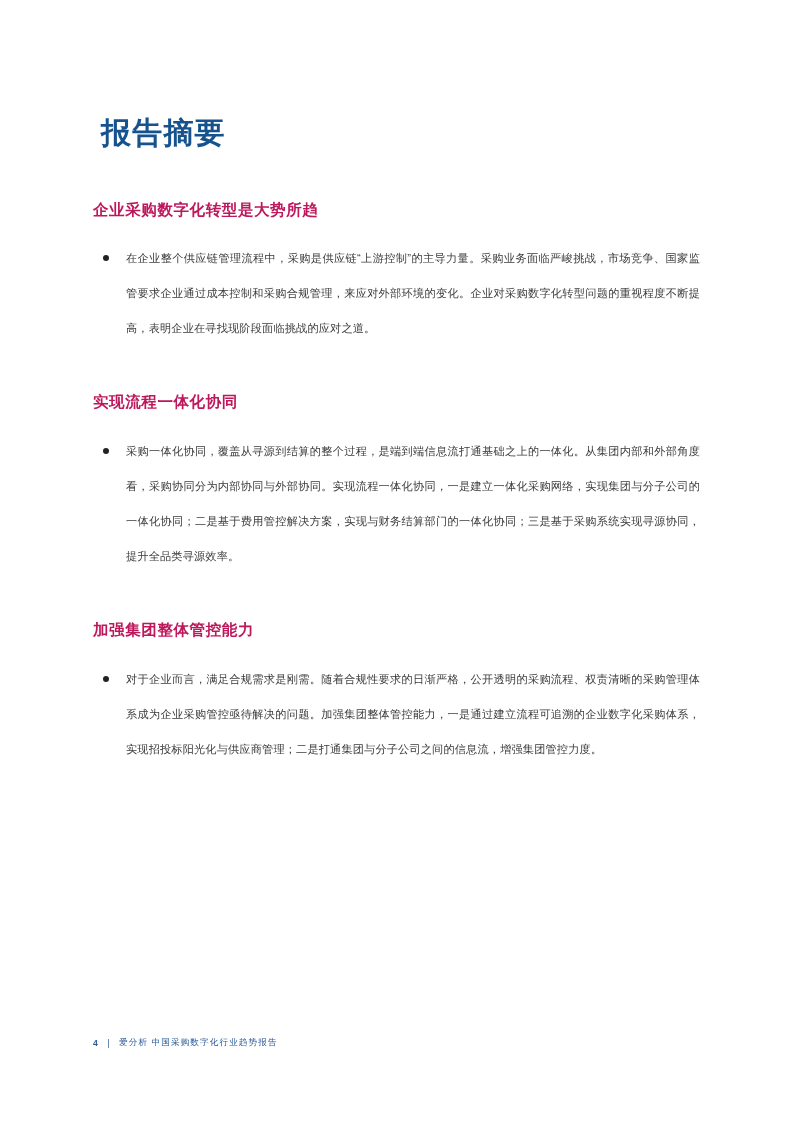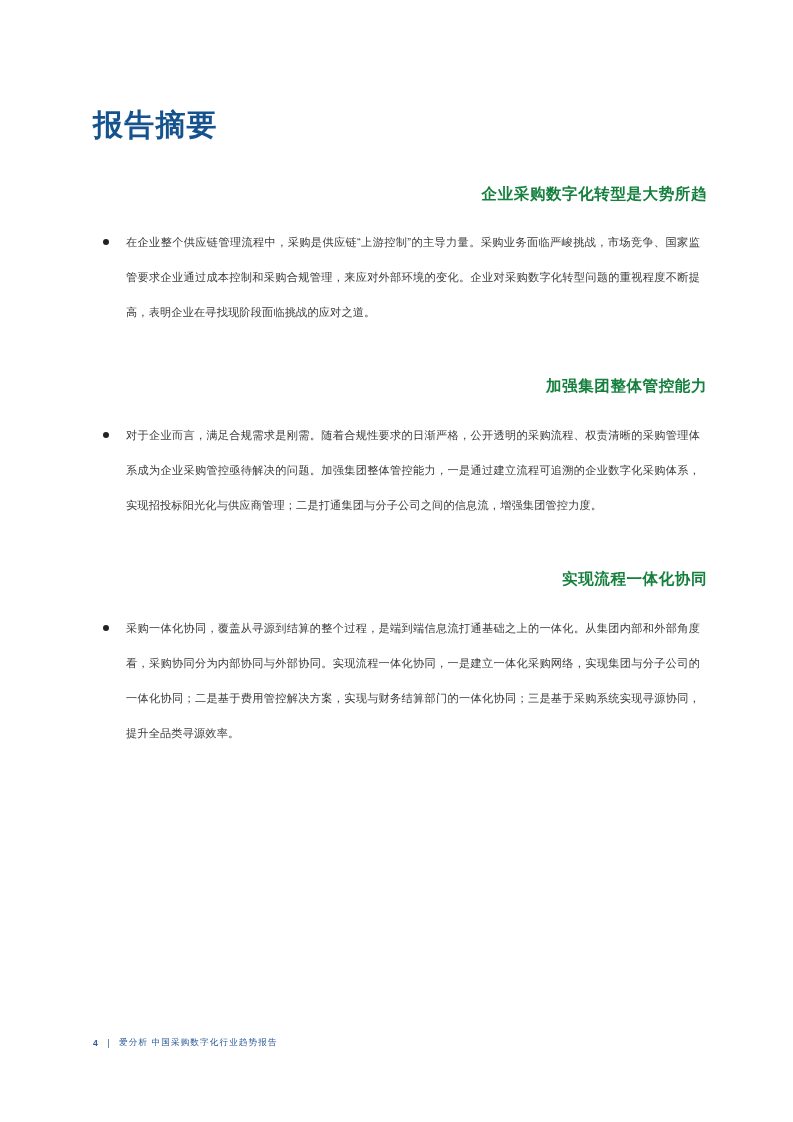--- a/index.html
+++ b/index.html
@@ -24,41 +24,40 @@
 
   .content {
     position: absolute;
     left: 93px;
     top: 0;
     width: 614px;
   }
 
   
   .page-title {
-    margin: 0;
+    margin: 8px;
     padding-top: 106px;
     font-size: 30px;
     line-height: 1.25;
     font-weight: 700;
     color: #16538e;
     letter-spacing: 1.2px;
   }
 
   
   .section {
     margin: 0;
   }
   .section-heading {
     margin: 0;
     font-size: 15.5px;
     line-height: 1.5;
     font-weight: 700;
-    color: #15803d;
+    color: #be185d;
     letter-spacing: 0.6px;
-    text-align: right;
   }
   .section-1 .section-heading { padding-top: 38px; }
   .section-2 .section-heading { padding-top: 36px; }
   .section-3 .section-heading { padding-top: 37px; }
   .section-4 .section-heading { padding-top: 37px; }
 
   
   ul.bullets {
     list-style: none;
     margin: 7px;
@@ -124,36 +123,36 @@
         <li>
           <span class="marker"></span>
           <span class="text">在企业整个供应链管理流程中，采购是供应链“上游控制”的主导力量。采购业务面临严峻挑战，市场竞争、国家监管要求企业通过成本控制和采购合规管理，来应对外部环境的变化。企业对采购数字化转型问题的重视程度不断提高，表明企业在寻找现阶段面临挑战的应对之道。</span>
         </li>
       </ul>
     </div>
 
     <div class="section section-2">
     </div>
 
+    <div class="section section-3">
+      <h2 class="section-heading">实现流程一体化协同</h2>
+      <ul class="bullets">
+        <li>
+          <span class="marker"></span>
+          <span class="text">采购一体化协同，覆盖从寻源到结算的整个过程，是端到端信息流打通基础之上的一体化。从集团内部和外部角度看，采购协同分为内部协同与外部协同。实现流程一体化协同，一是建立一体化采购网络，实现集团与分子公司的一体化协同；二是基于费用管控解决方案，实现与财务结算部门的一体化协同；三是基于采购系统实现寻源协同，提升全品类寻源效率。</span>
+        </li>
+      </ul>
+    </div>
+
     <div class="section section-4">
       <h2 class="section-heading">加强集团整体管控能力</h2>
       <ul class="bullets">
         <li>
           <span class="marker"></span>
           <span class="text">对于企业而言，满足合规需求是刚需。随着合规性要求的日渐严格，公开透明的采购流程、权责清晰的采购管理体系成为企业采购管控亟待解决的问题。加强集团整体管控能力，一是通过建立流程可追溯的企业数字化采购体系，实现招投标阳光化与供应商管理；二是打通集团与分子公司之间的信息流，增强集团管控力度。</span>
-        </li>
-      </ul>
-    </div>
-
-    <div class="section section-3">
-      <h2 class="section-heading">实现流程一体化协同</h2>
-      <ul class="bullets">
-        <li>
-          <span class="marker"></span>
-          <span class="text">采购一体化协同，覆盖从寻源到结算的整个过程，是端到端信息流打通基础之上的一体化。从集团内部和外部角度看，采购协同分为内部协同与外部协同。实现流程一体化协同，一是建立一体化采购网络，实现集团与分子公司的一体化协同；二是基于费用管控解决方案，实现与财务结算部门的一体化协同；三是基于采购系统实现寻源协同，提升全品类寻源效率。</span>
         </li>
       </ul>
     </div>
 
   </div>
 
   <div class="footer">
     <span class="page-number">4</span>
     <span class="sep">|</span>
     <span class="doc-name">爱分析 中国采购数字化行业趋势报告</span>

